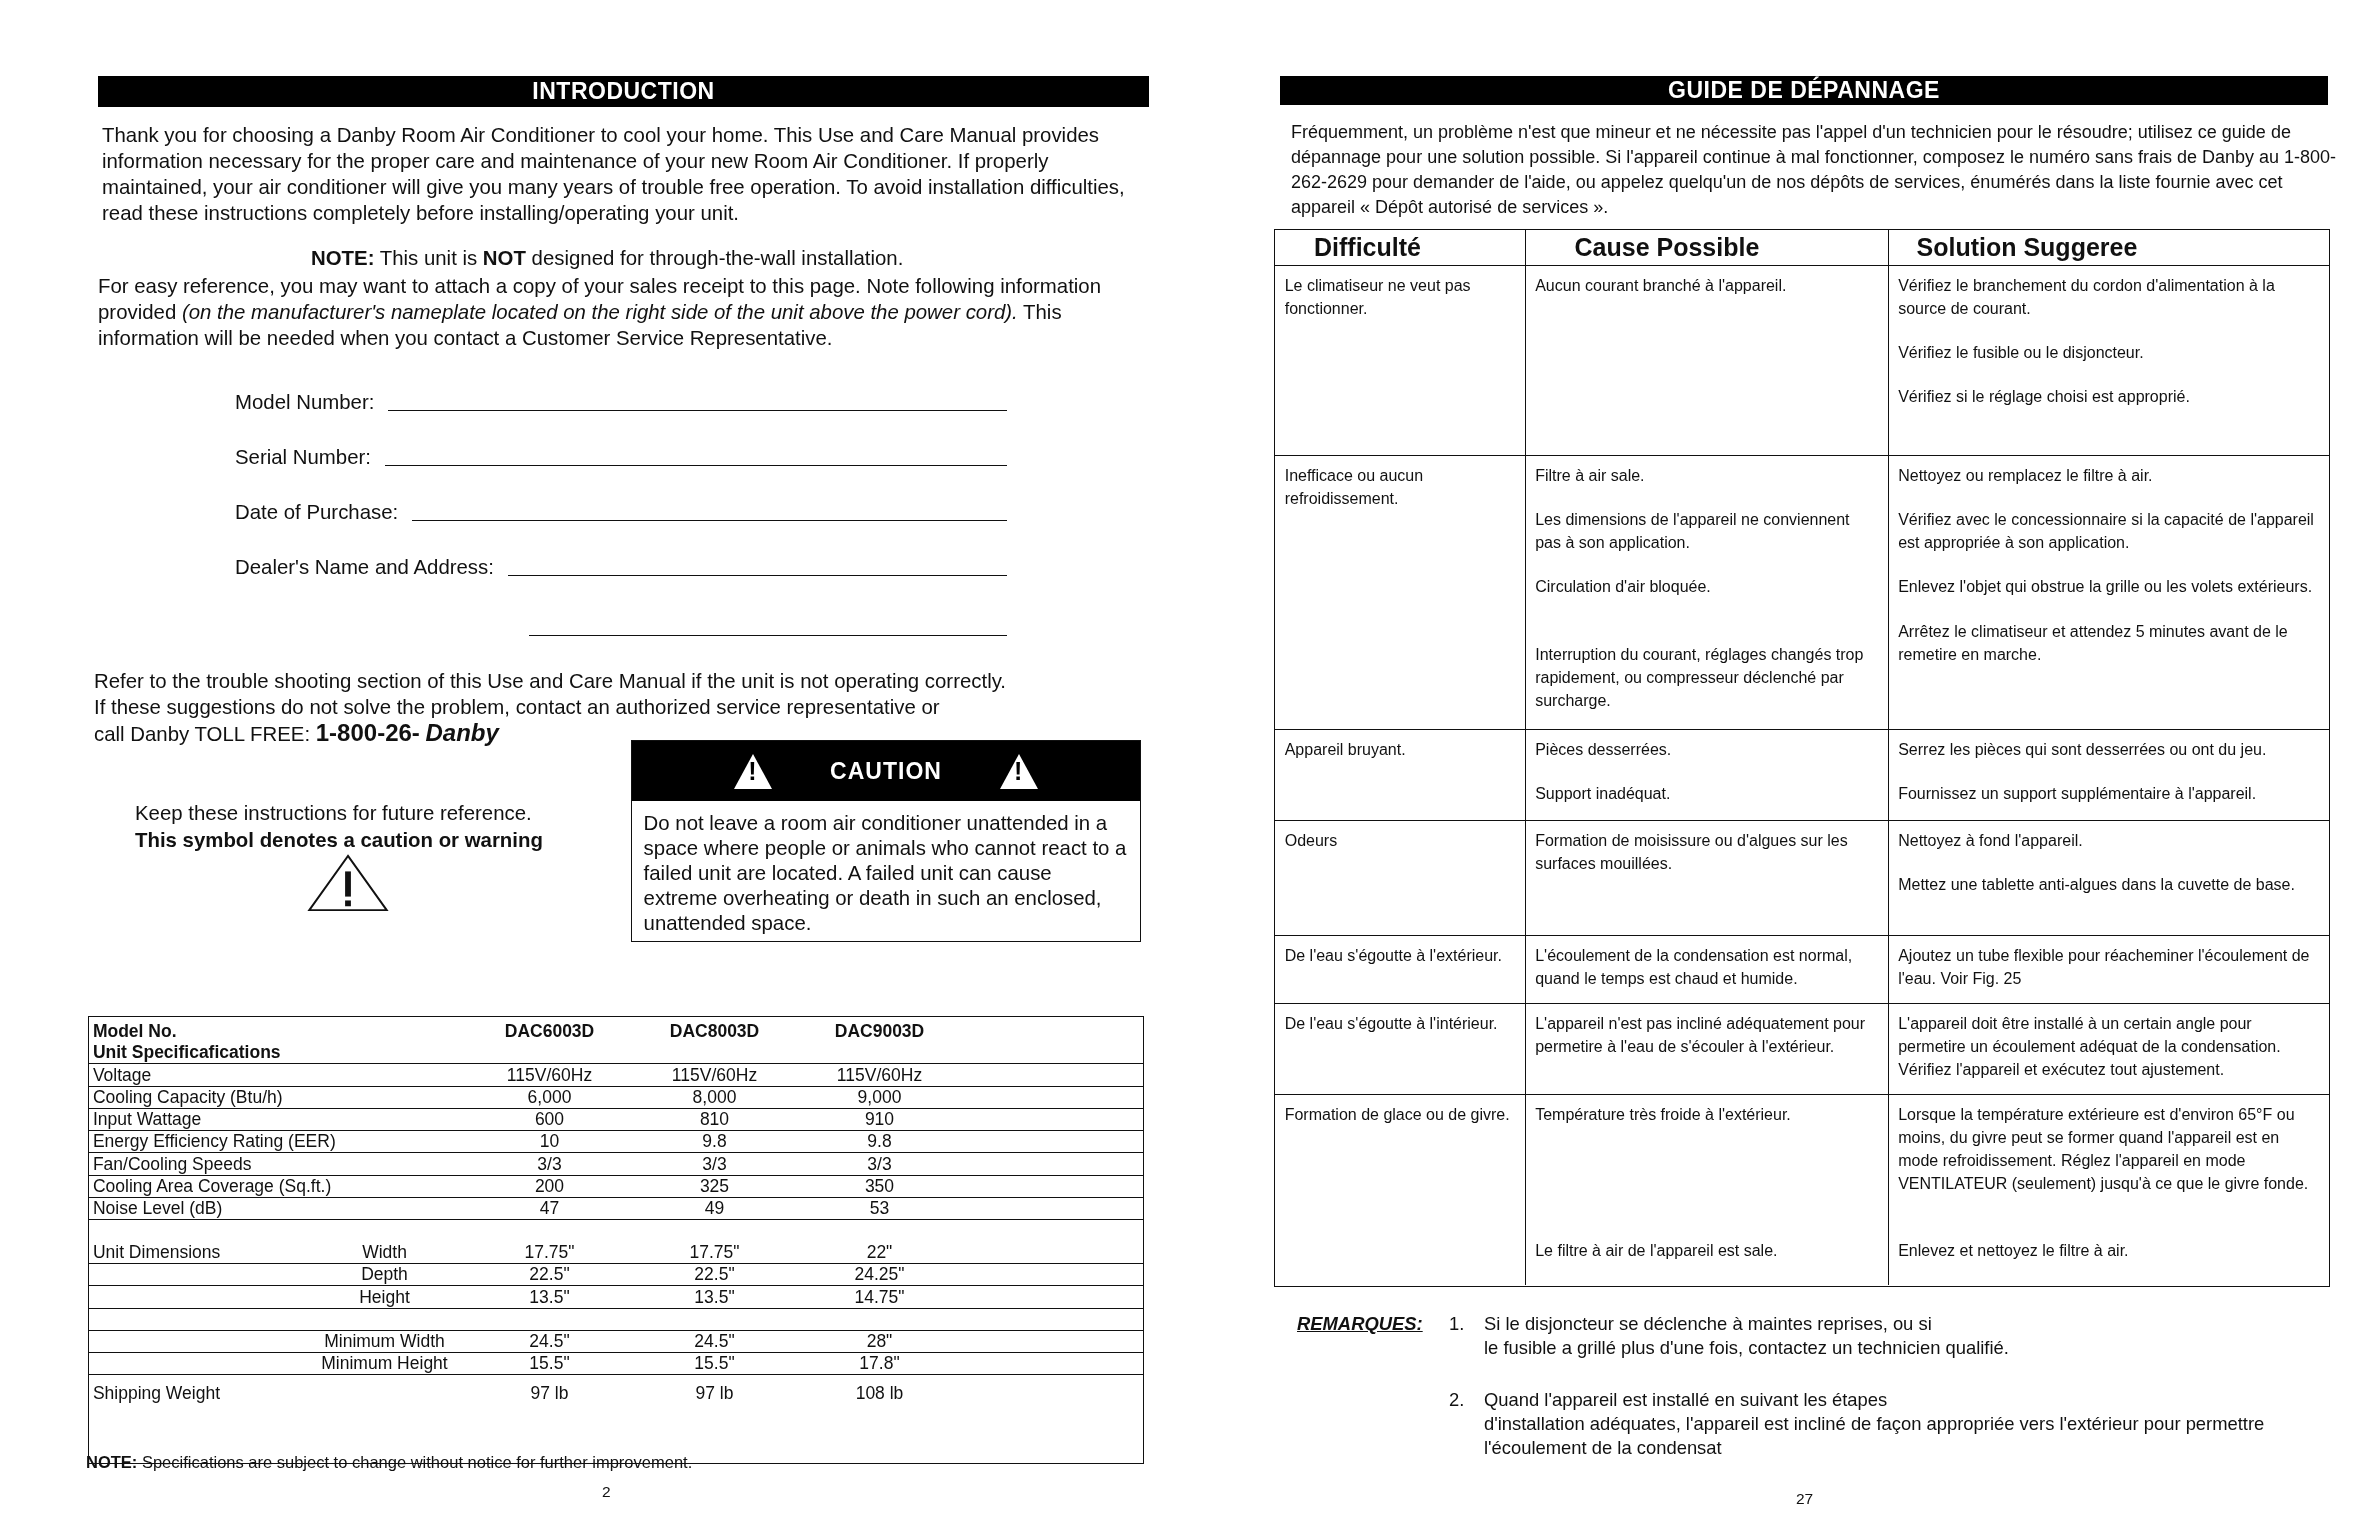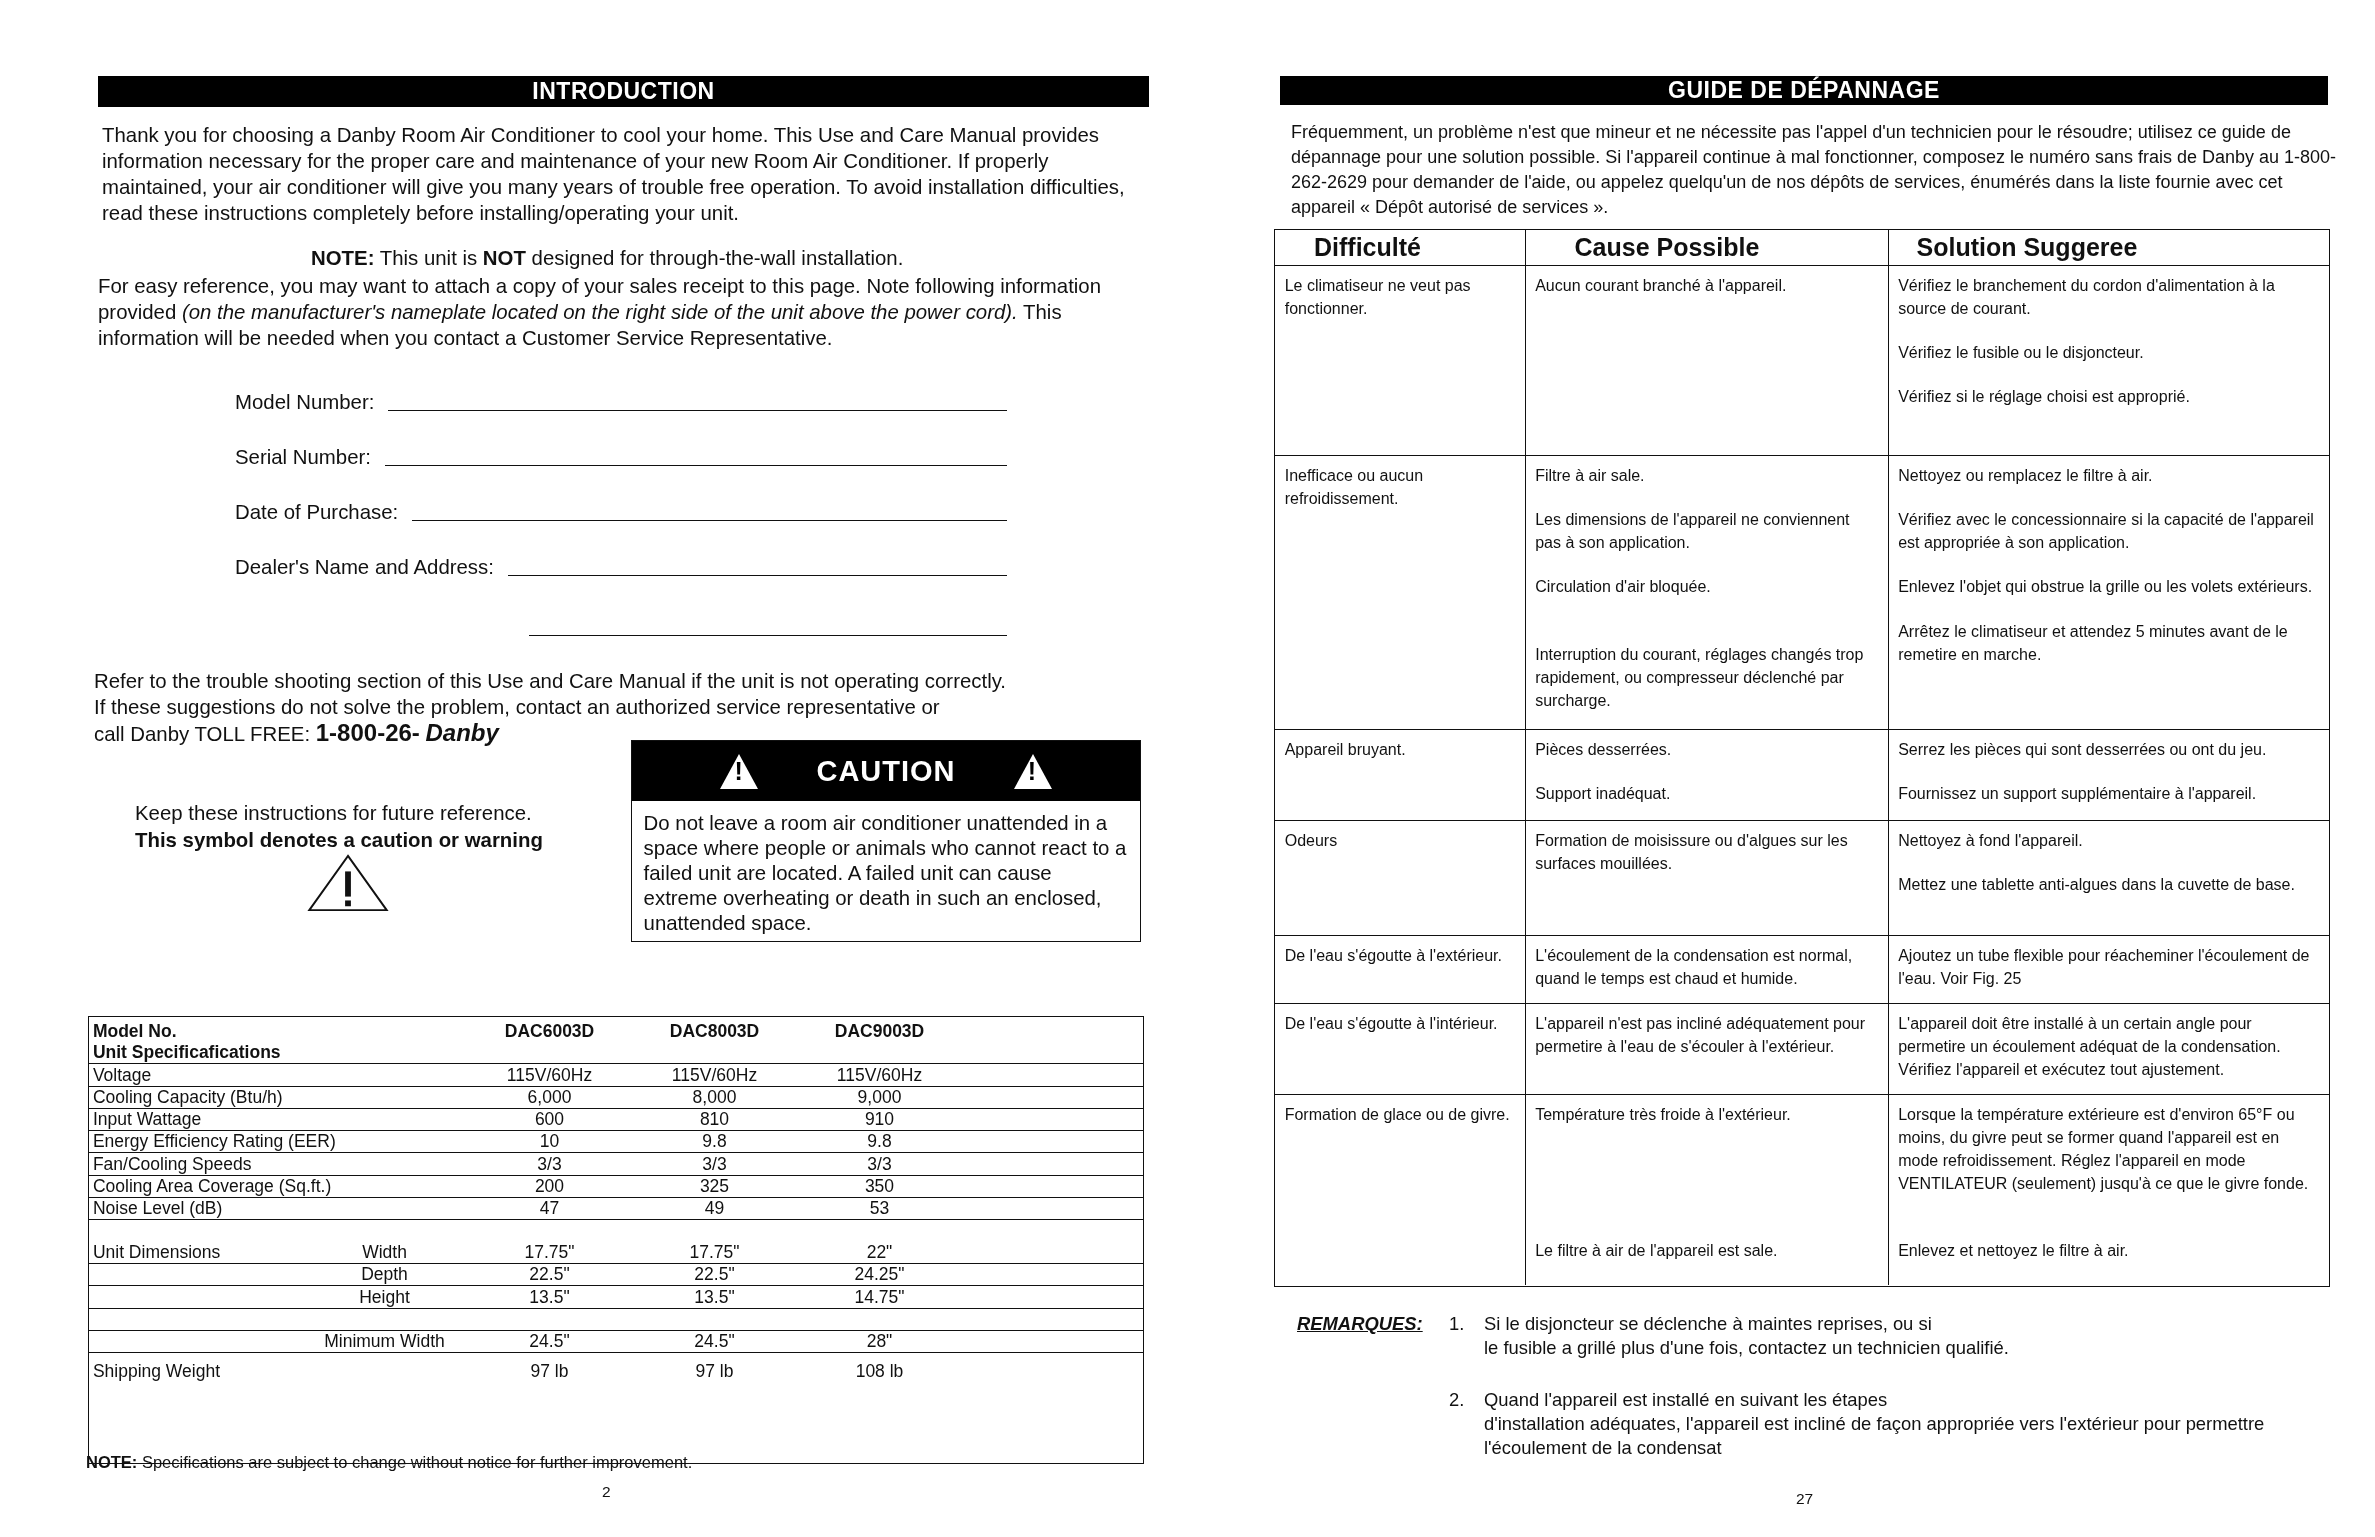--- a/index.html
+++ b/index.html
@@ -8,21 +8,21 @@
   .abs { position:absolute;margin-left:20px; }
   .bar { background:#000; color:#fff; font-weight:bold; text-align:center;
          font-size:23px; line-height:31px; letter-spacing:0.5px; }
   .para { font-size:20.4px; line-height:26px; }
   .para i { font-style:italic; }
   .b { font-weight:bold; }
   .field-row { display:flex; align-items:flex-start; font-size:20.4px; }
   .field-line { border-bottom:1.5px solid #111; height:19.4px; margin-left:13.6px; }
   .caution-box { border:1.9px solid #111; }
   .caution-head { background:#000; color:#fff; height:60px; display:flex; align-items:center;
-                  justify-content:center; gap:58px; font-size:29px; font-weight:bold; letter-spacing:1px; }
+                  justify-content:center; gap:58px; font-size:23px; font-weight:bold; letter-spacing:1px; }
   .tri-w { width:0; height:0; border-left:19.4px solid transparent; border-right:19.4px solid transparent;
            border-bottom:35px solid #fff; position:relative; }
   .tri-w::after { content:"!"; position:absolute; left:-4.9px; top:3.9px; color:#000; font-size:25px; font-weight:bold; }
   .caution-body { padding:9.7px 11.6px; font-size:20.4px; line-height:25px; }
 
   
   .spec { border:1.9px solid #111; }
   .spec table { border-collapse:collapse; width:100%; font-size:17.5px; }
   .spec td { padding:0 3.9px; height:21.3px; vertical-align:bottom; }
   .spec tr.rule td { border-bottom:1.5px solid #111; }
@@ -213,20 +213,28 @@
             <td colspan="6"></td>
           </tr>
       <tr class="rule">
             <td></td>
             <td class="r">Minimum Width</td>
             <td class="c">24.5"</td>
             <td class="c">24.5"</td>
             <td class="c">28"</td>
             <td></td>
           </tr>
+      <tr class="rule">
+            <td></td>
+            <td class="r">Minimum Height</td>
+            <td class="c">15.5"</td>
+            <td class="c">15.5"</td>
+            <td class="c">17.8"</td>
+            <td></td>
+          </tr>
       <tr style="height:29px;">
             <td colspan="2">Shipping Weight</td>
             <td class="c">97 lb</td>
             <td class="c">97 lb</td>
             <td class="c">108 lb</td>
             <td></td>
           </tr>
     </tbody>
       </table>
   </div>

